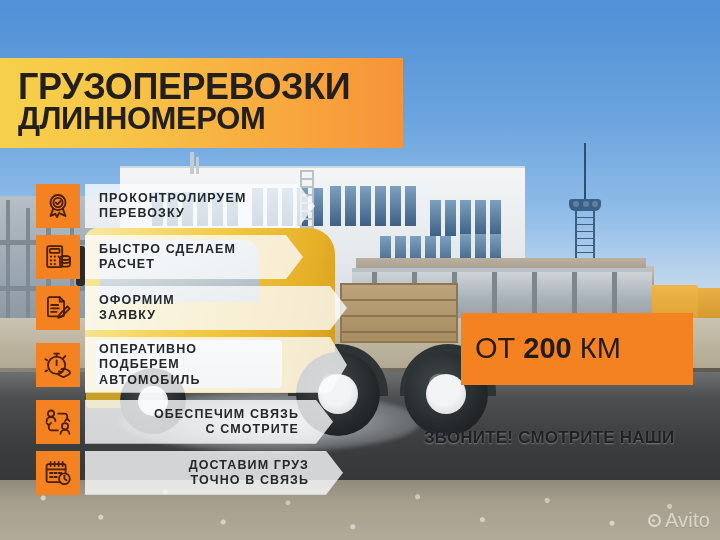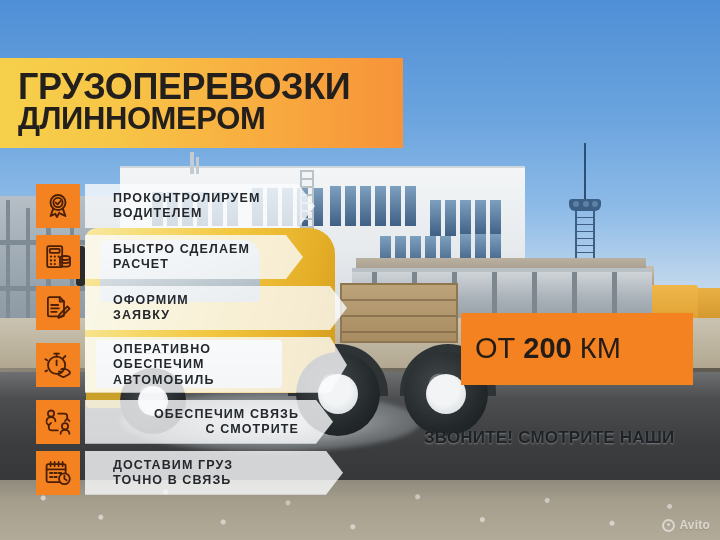--- a/index.html
+++ b/index.html
@@ -220,38 +220,38 @@
     background:#F58220;
     display:flex;align-items:center;justify-content:center;
     position:relative;z-index:2;
   }
   .ficon svg{display:block;}
   .flabel{
     position:relative;
     margin-left:5px;
     min-height:44px;
     display:flex;flex-direction:column;justify-content:center;
-    padding:5px 34px 5px 28px;
+    padding:5px 34px 5px 14px;
     background:rgba(250,251,252,.80);
     color:#24282c;
     font-weight:bold;
     font-size:12.5px;
     line-height:1.22;
     letter-spacing:1.1px;
     clip-path:polygon(0 0, calc(100% - 17px) 0, 100% 50%, calc(100% - 17px) 100%, 0 100%);
   }
   .flabel span{display:block;white-space:nowrap;}
 
   
   .frow[data-w="w1"] .flabel{width:230px;}
   .frow[data-w="w2"] .flabel{width:218px;}
   .frow[data-w="w3"] .flabel{width:262px;}
   .frow[data-w="w4"] .flabel{width:262px;}
   .frow[data-w="w5"] .flabel{width:248px;align-items:flex-end;}
-  .frow[data-w="w6"] .flabel{width:258px;}
+  .frow[data-w="w6"] .flabel{width:258px;text-align:right;}
 
   
   .price-badge{
     position:absolute;left:461px;top:313px;width:232px;height:72px;
     background:#F58220;
     display:flex;flex-direction:column;justify-content:center;
     padding:0 0 0 14px;
   }
   .price-line{
     color:#231c18;
@@ -285,21 +285,21 @@
   .wm-mark{
     width:13px;height:13px;border-radius:50%;
     border:2.5px solid #ffffff;
     position:relative;
   }
   .wm-mark::after{
     content:"";position:absolute;left:2.5px;top:2.5px;
     width:3px;height:3px;border-radius:50%;background:#fff;
   }
   .wm-text{
-    color:#ffffff;font-size:12px;font-weight:bold;letter-spacing:.2px;
+    color:#ffffff;font-size:20px;font-weight:normal;letter-spacing:.2px;
     text-shadow:0 1px 1px rgba(0,0,0,.25);
   }
 </style>
 </head>
 <body>
 
 <div class="poster">
 
   <div class="photo">
 
@@ -438,21 +438,21 @@
         <svg width="28" height="28" viewBox="0 0 28 28" fill="none" stroke="#4a1f05" stroke-width="1.9" stroke-linecap="round" stroke-linejoin="round">
           <circle cx="14" cy="10.5" r="7.5"></circle>
           <circle cx="14" cy="10.5" r="4.6"></circle>
           <path d="M11.8 10.6l1.7 1.7 3-3.2"></path>
           <path d="M9.2 16.6L6.6 24l4.6-2.2L13 25l2.3-4.4"></path>
           <path d="M18.8 16.6L21.4 24l-4.6-2.2"></path>
         </svg>
       </div>
       <div class="flabel">
         <span>ПРОКОНТРОЛИРУЕМ</span>
-        <span>ВОДИТЕЛЕМ</span>
+        <span>ПЕРЕВОЗКУ</span>
       </div>
     </div>
 
     <div class="frow" data-w="w2">
       <div class="ficon">
         <svg width="28" height="28" viewBox="0 0 28 28" fill="none" stroke="#4a1f05" stroke-width="1.8" stroke-linecap="round" stroke-linejoin="round">
           <rect x="3.2" y="3.2" width="15" height="21" rx="1.6"></rect>
           <rect x="5.8" y="5.8" width="9.8" height="4" rx="0.8"></rect>
           <circle cx="7" cy="13.6" r="1.1" fill="#4a1f05" stroke="none"></circle>
           <circle cx="10.8" cy="13.6" r="1.1" fill="#4a1f05" stroke="none"></circle>
@@ -498,21 +498,21 @@
           <path d="M19.4 7l2-2"></path>
           <path d="M12.6 14.2V9.4"></path>
           <path d="M3.2 9.2l-1.8-1"></path>
           <path d="M3.2 19.4l-1.8 1"></path>
           <path d="M17.2 18.4c1.4-.6 3-.8 4.2-.4 1.5.5 3.4 1.5 4.2 2.6.6.8.4 2-.6 2.6l-4 2.3c-1 .6-2.2.6-3.2 0l-3.4-1.9"></path>
           <path d="M17.6 21.6c-.9-.5-1.9-1-2.7-1.1"></path>
         </svg>
       </div>
       <div class="flabel">
         <span>ОПЕРАТИВНО</span>
-        <span>ОБЕСПЕЧИМ</span>
+        <span>ПОДБЕРЕМ</span>
         <span>АВТОМОБИЛЬ</span>
       </div>
     </div>
 
     <div class="frow" data-w="w5">
       <div class="ficon">
         <svg width="28" height="28" viewBox="0 0 28 28" fill="none" stroke="#4a1f05" stroke-width="1.8" stroke-linecap="round" stroke-linejoin="round">
           <circle cx="7" cy="5.6" r="3.1"></circle>
           <path d="M2.6 13.2c0-2.4 2-4 4.4-4s4.4 1.6 4.4 4"></path>
           <circle cx="21" cy="18.2" r="3.1"></circle>

